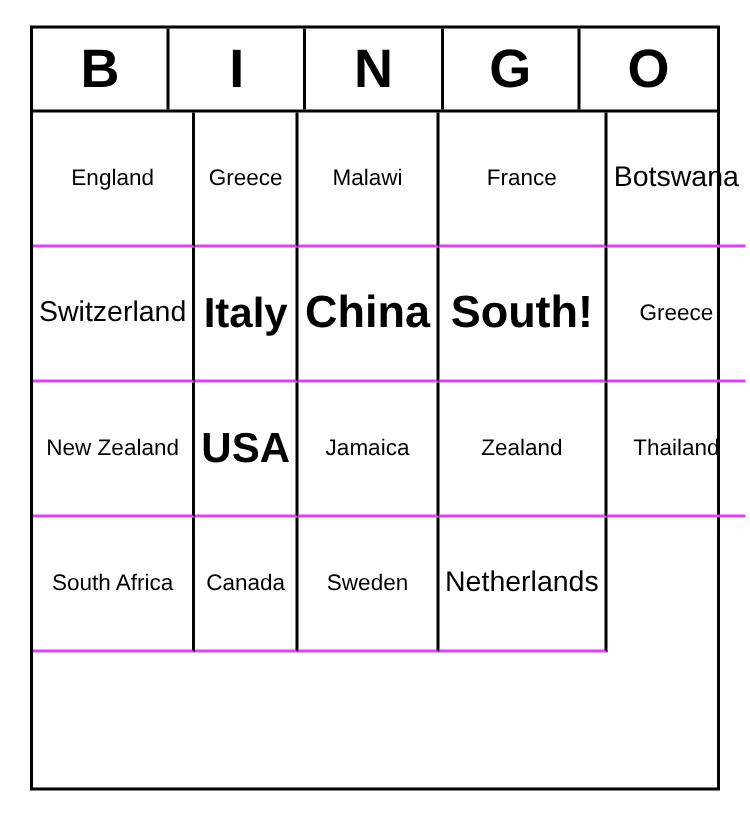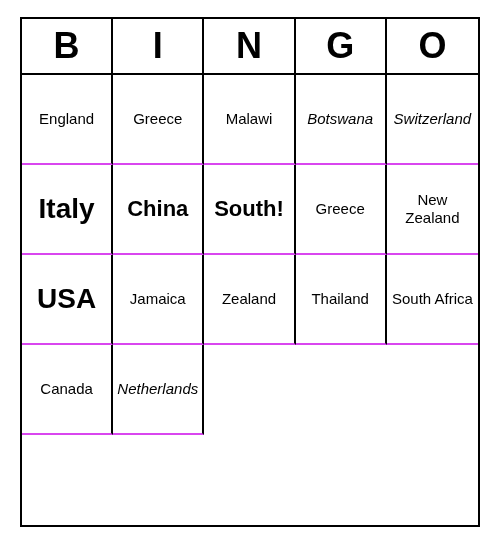--- a/index.html
+++ b/index.html
@@ -71,27 +71,26 @@
       line-height: 1.2;
     }
 
     .cell-text.large {
       font-size: 28px;
       font-weight: bold;
       text-align: right;
     }
 
     .cell-text.medium {
-      font-size: 22px;
+      font-size: 30px;
       font-weight: bold;
     }
 
     .cell-text.small {
-      font-size: 15px;
-      font-style: italic;
+      font-size: 19px;
     }
   </style>
 </head>
 <body>
 
 <div class="bingo-card">
   <div class="bingo-header">
   <div class="bingo-header-cell">B</div>
       <div class="bingo-header-cell">I</div>
       <div class="bingo-header-cell">N</div>
@@ -100,20 +99,23 @@
     </div>
   <div class="bingo-grid">
   <div class="bingo-cell">
         <span class="cell-text">England</span>
       </div>
       <div class="bingo-cell">
         <span class="cell-text">Greece</span>
       </div>
       <div class="bingo-cell">
         <span class="cell-text">Malawi</span>
+      </div>
+      <div class="bingo-cell">
+        <span class="cell-text">France</span>
       </div>
       <div class="bingo-cell">
         <span class="cell-text small">Botswana</span>
       </div>
       <div class="bingo-cell">
         <span class="cell-text small">Switzerland</span>
       </div>
       <div class="bingo-cell">
         <span class="cell-text large">Italy</span>
       </div>
@@ -141,16 +143,19 @@
       <div class="bingo-cell">
         <span class="cell-text">Thailand</span>
       </div>
       <div class="bingo-cell">
         <span class="cell-text">South Africa</span>
       </div>
       <div class="bingo-cell">
         <span class="cell-text">Canada</span>
       </div>
       <div class="bingo-cell">
+        <span class="cell-text">Sweden</span>
+      </div>
+      <div class="bingo-cell">
         <span class="cell-text small">Netherlands</span>
       </div>
     </div>
 </div>
 
 </body></html>

